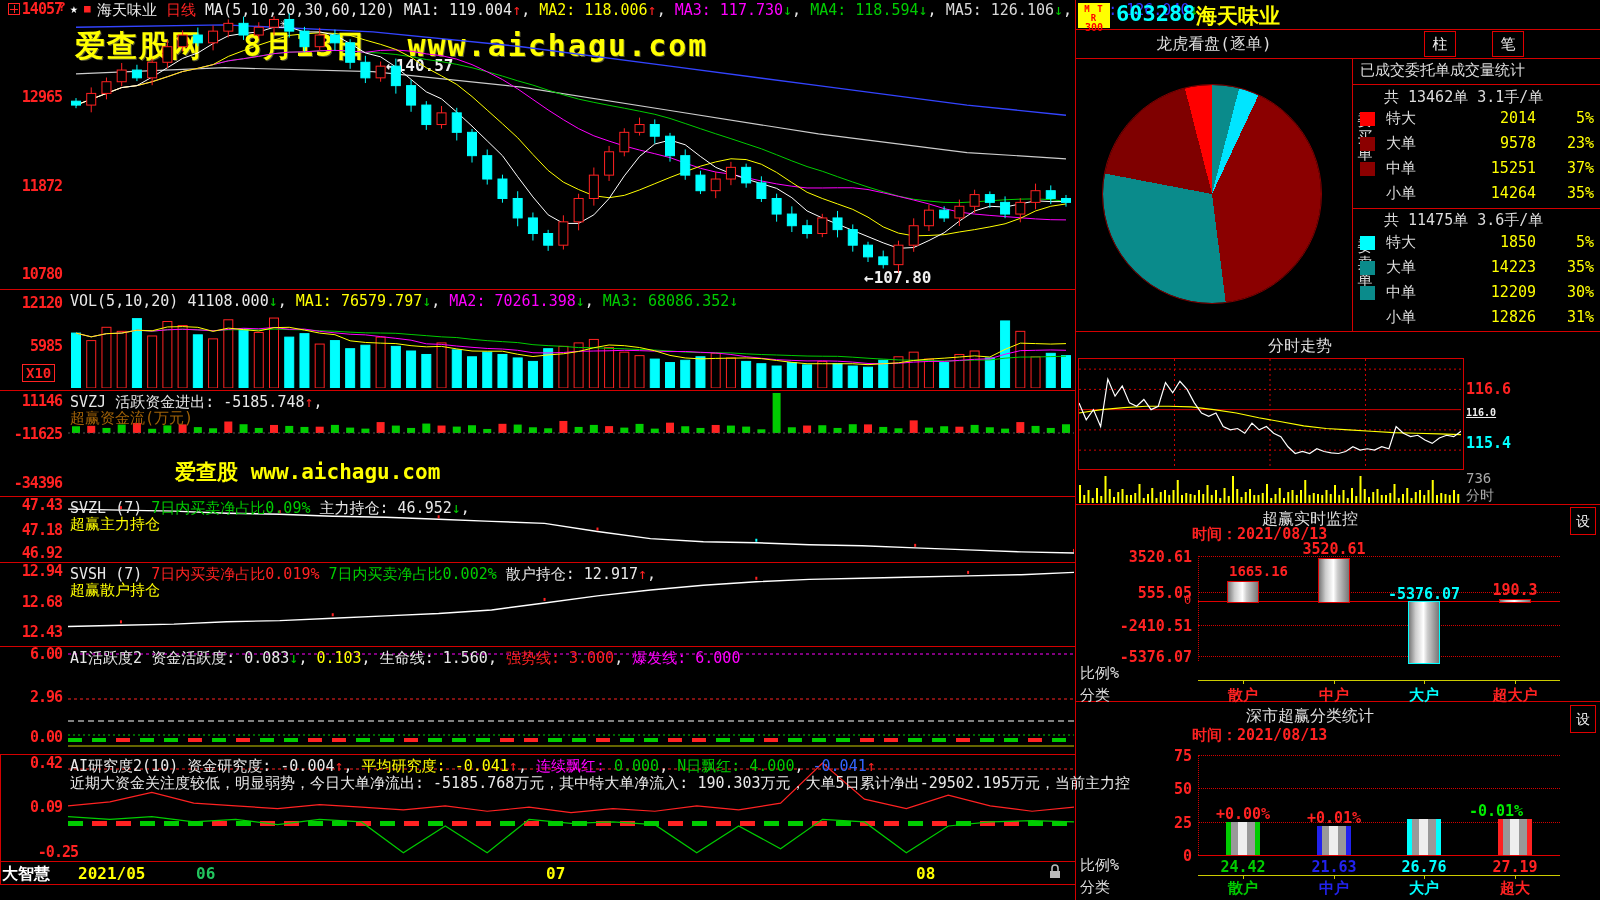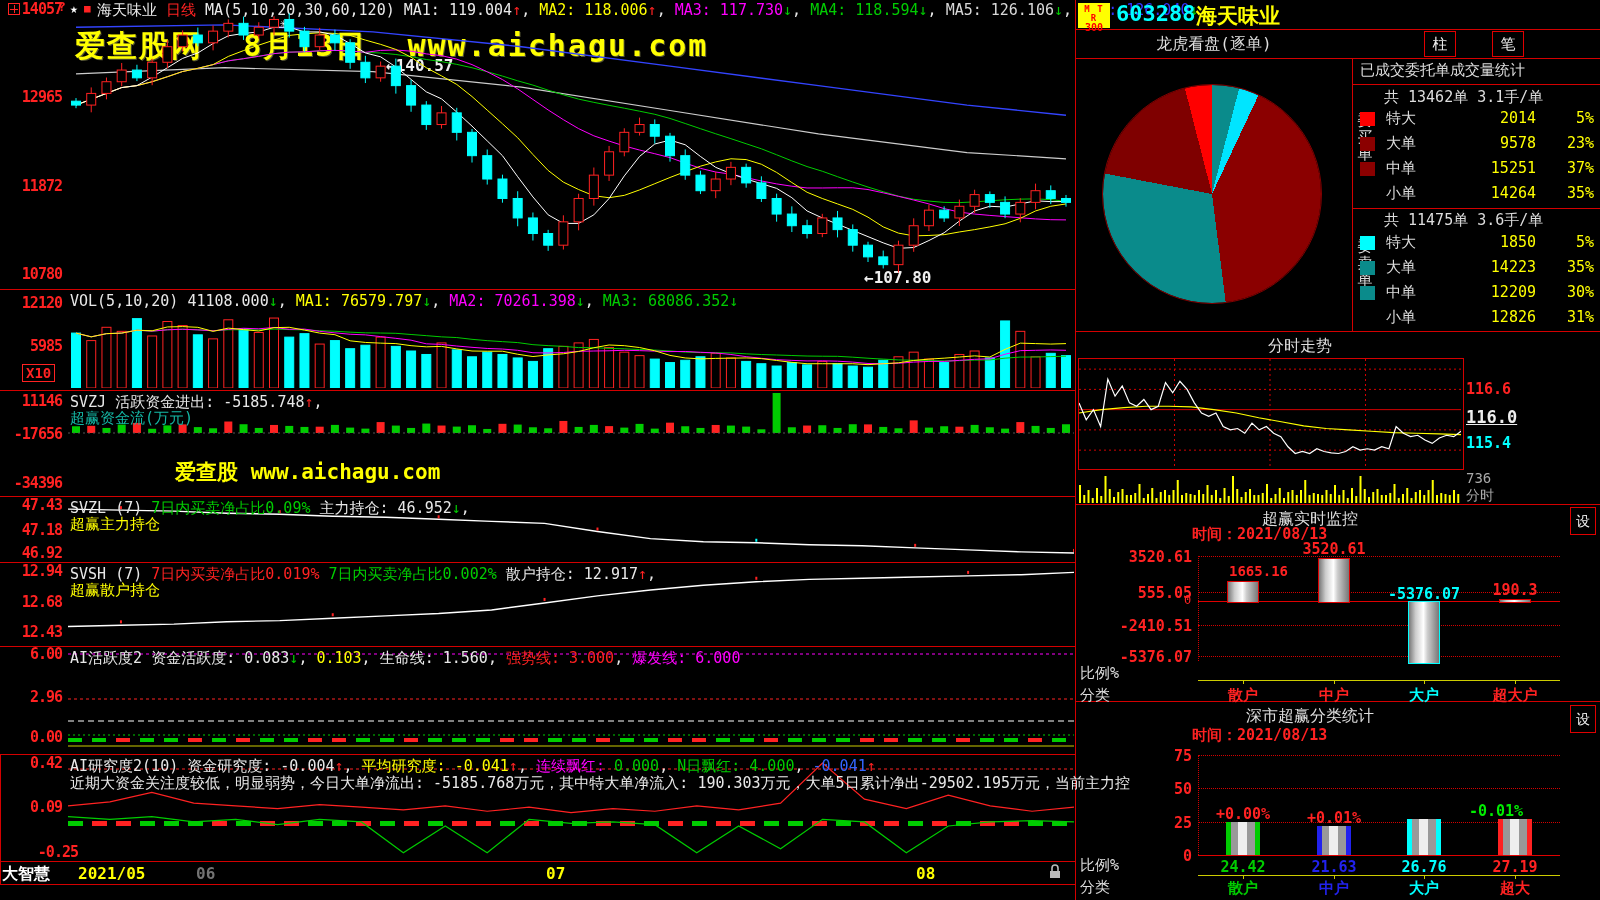--- a/index.html
+++ b/index.html
@@ -64,21 +64,21 @@
   <div class="ann" style="left:864px;top:268px;">←107.80</div>
 
   <div id="axis-labels">
       <div class="axis-label" style="left: 0px; top: 0px;">14057</div>
       <div class="axis-label" style="left: 0px; top: 88px;">12965</div>
       <div class="axis-label" style="left: 0px; top: 177px;">11872</div>
       <div class="axis-label" style="left: 0px; top: 265px;">10780</div>
       <div class="axis-label" style="left: 0px; top: 294px;">12120</div>
       <div class="axis-label" style="left: 0px; top: 337px;">5985</div>
       <div class="axis-label" style="left: 0px; top: 392px;">11146</div>
-      <div class="axis-label" style="left: 0px; top: 425px;">-17656</div>
+      <div class="axis-label" style="left: 0px; top: 425px;">-11625</div>
       <div class="axis-label" style="left: 0px; top: 474px;">-34396</div>
       <div class="axis-label" style="left: 0px; top: 496px;">47.43</div>
       <div class="axis-label" style="left: 0px; top: 521px;">47.18</div>
       <div class="axis-label" style="left: 0px; top: 544px;">46.92</div>
       <div class="axis-label" style="left: 0px; top: 562px;">12.94</div>
       <div class="axis-label" style="left: 0px; top: 593px;">12.68</div>
       <div class="axis-label" style="left: 0px; top: 623px;">12.43</div>
       <div class="axis-label" style="left: 0px; top: 645px;">6.00</div>
       <div class="axis-label" style="left: 0px; top: 688px;">2.96</div>
       <div class="axis-label" style="left: 0px; top: 728px;">0.00</div>
@@ -478,33 +478,33 @@
       <rect x="912" y="64" width="15" height="5" fill="#ff2222"></rect>
       <rect x="936" y="64" width="15" height="5" fill="#ff2222"></rect>
       <rect x="960" y="64" width="15" height="5" fill="#00cc00"></rect>
       <rect x="984" y="64" width="15" height="5" fill="#00cc00"></rect>
       <polyline points="0,48.879999999999995 41.916666666666664,44.86 83.83333333333333,35.48 125.75,46.199999999999996 167.66666666666666,48.879999999999995 209.58333333333331,51.559999999999995 251.5,47.54 293.41666666666663,50.21999999999999 335.3333333333333,52.9 377.25,48.879999999999995 419.16666666666663,54.239999999999995 461.0833333333333,50.21999999999999 503,55.58 544.9166666666666,51.559999999999995 586.8333333333333,54.239999999999995 628.75,48.879999999999995 670.6666666666666,52.9 712.5833333333333,46.199999999999996 754.5,6 796.4166666666666,42.18 838.3333333333333,51.559999999999995 880.25,38.16 922.1666666666666,48.879999999999995 964.0833333333333,54.239999999999995 1006,50.21999999999999" fill="none" stroke="#ff2222" stroke-width="1.2"></polyline>
       <polyline points="0,59.599999999999994 41.916666666666664,62.28 83.83333333333333,59.599999999999994 125.75,64.96000000000001 167.66666666666666,62.28 209.58333333333331,67.63999999999999 251.5,62.28 293.41666666666663,64.96000000000001 335.3333333333333,95.77999999999999 377.25,68.97999999999999 419.16666666666663,95.77999999999999 461.0833333333333,62.28 503,66.3 544.9166666666666,64.96000000000001 586.8333333333333,67.63999999999999 628.75,95.77999999999999 670.6666666666666,68.97999999999999 712.5833333333333,91.76 754.5,62.28 796.4166666666666,64.96000000000001 838.3333333333333,95.77999999999999 880.25,68.97999999999999 922.1666666666666,64.96000000000001 964.0833333333333,63.62 1006,64.96000000000001" fill="none" stroke="#00cc00" stroke-width="1.2"></polyline>
     </svg>
 
   <div class="panel-header" style="left:70px;top:292px;"><span style="color: rgb(232, 232, 232);">VOL(5,10,20) </span><span style="color: rgb(232, 232, 232);">41108.000</span><span style="color: rgb(0, 204, 0);">↓</span><span style="color: rgb(232, 232, 232);">, </span><span style="color: rgb(255, 255, 0);">MA1: 76579.797</span><span style="color: rgb(0, 204, 0);">↓</span><span style="color: rgb(232, 232, 232);">, </span><span style="color: rgb(255, 0, 255);">MA2: 70261.398</span><span style="color: rgb(0, 204, 0);">↓</span><span style="color: rgb(232, 232, 232);">, </span><span style="color: rgb(0, 204, 0);">MA3: 68086.352</span><span style="color: rgb(0, 204, 0);">↓</span></div>
   <div class="panel-header" style="left:70px;top:393px;"><span style="color: rgb(232, 232, 232);">SVZJ  </span><span style="color: rgb(232, 232, 232);">活跃资金进出: -5185.748</span><span style="color: rgb(255, 34, 34);">↑</span><span style="color: rgb(232, 232, 232);">,</span></div>
-  <div class="panel-header" style="left:70px;top:409px;"><span style="color: #14b8a6;">超赢资金流(万元)</span></div>
+  <div class="panel-header" style="left:70px;top:409px;"><span style="color: #a16207;">超赢资金流(万元)</span></div>
   <div class="panel-header" style="left:70px;top:499px;"><span style="color: rgb(232, 232, 232);">SVZL (7) </span><span style="color: rgb(0, 204, 0);">7日内买卖净占比0.09% </span><span style="color: rgb(232, 232, 232);">主力持仓: 46.952</span><span style="color: rgb(0, 204, 0);">↓</span><span style="color: rgb(232, 232, 232);">,</span></div>
   <div class="panel-header" style="left:70px;top:515px;"><span style="color: rgb(255, 255, 0);">超赢主力持仓</span></div>
   <div class="panel-header" style="left:70px;top:565px;"><span style="color: rgb(232, 232, 232);">SVSH (7) </span><span style="color: rgb(255, 34, 34);">7日内买卖净占比0.019% </span><span style="color: rgb(0, 204, 0);">7日内买卖净占比0.002% </span><span style="color: rgb(232, 232, 232);">散户持仓: 12.917</span><span style="color: rgb(255, 34, 34);">↑</span><span style="color: rgb(232, 232, 232);">,</span></div>
   <div class="panel-header" style="left:70px;top:581px;"><span style="color: rgb(255, 255, 0);">超赢散户持仓</span></div>
   <div class="panel-header" style="left:70px;top:649px;"><span style="color: rgb(232, 232, 232);">AI活跃度2 </span><span style="color: rgb(232, 232, 232);">资金活跃度: 0.083</span><span style="color: rgb(0, 204, 0);">↓</span><span style="color: rgb(232, 232, 232);">, </span><span style="color: rgb(255, 255, 0);">0.103</span><span style="color: rgb(232, 232, 232);">, </span><span style="color: rgb(232, 232, 232);">生命线: 1.560</span><span style="color: rgb(232, 232, 232);">, </span><span style="color: rgb(255, 34, 34);">强势线: 3.000</span><span style="color: rgb(232, 232, 232);">, </span><span style="color: rgb(255, 0, 255);">爆发线: 6.000</span></div>
   <div class="panel-header" style="left:70px;top:757px;"><span style="color: rgb(232, 232, 232);">AI研究度2(10) </span><span style="color: rgb(232, 232, 232);">资金研究度: -0.004</span><span style="color: rgb(255, 34, 34);">↑</span><span style="color: rgb(232, 232, 232);">, </span><span style="color: rgb(255, 255, 0);">平均研究度: -0.041</span><span style="color: rgb(255, 34, 34);">↑</span><span style="color: rgb(232, 232, 232);">, </span><span style="color: rgb(255, 0, 255);">连续飘红: </span><span style="color: rgb(0, 204, 0);">0.000</span><span style="color: rgb(232, 232, 232);">, </span><span style="color: rgb(0, 204, 0);">N日飘红: 4.000</span><span style="color: rgb(232, 232, 232);">, </span><span style="color: rgb(51, 102, 255);">-0.041</span><span style="color: rgb(255, 34, 34);">↑</span></div>
   <div class="panel-header" style="left:70px;top:774px;"><span style="color: rgb(232, 232, 232);">近期大资金关注度较低，明显弱势，今日大单净流出: -5185.768万元，其中特大单净流入: 190.303万元，大单5日累计净出-29502.195万元，当前主力控</span></div>
 
   <div class="abs" style="left:2px;top:864px;color:#fff;font-weight:bold;font-size:16px;">大智慧</div>
   <div id="timeline">
       <div style="position:absolute;left:78px;top:864px;color:#ffff00;font-weight:bold;font-size:16px;">2021/05</div>
-      <div style="position:absolute;left:196px;top:864px;color:#737373;font-weight:bold;font-size:16px;">06</div>
+      <div style="position:absolute;left:196px;top:864px;color:#22c55e;font-weight:bold;font-size:16px;">06</div>
       <div style="position:absolute;left:546px;top:864px;color:#ffff00;font-weight:bold;font-size:16px;">07</div>
       <div style="position:absolute;left:916px;top:864px;color:#ffff00;font-weight:bold;font-size:16px;">08</div>
     </div>
   <svg class="abs" style="left:1048px;top:864px;" width="14" height="15" viewBox="0 0 14 15">
     <rect x="2" y="7" width="10" height="7" fill="#bbb"></rect>
       <path d="M4 7 V4 a3 3 0 0 1 6 0 V7" fill="none" stroke="#bbb" stroke-width="1.6"></path>
   </svg>
 
   <div class="hline" style="left:1076px;top:29px;width:524px;"></div>
   <div class="hline" style="left:1076px;top:58px;width:524px;"></div>
@@ -685,21 +685,21 @@
       <rect x="352.75" y="10" width="2" height="23" fill="#ffff00"></rect>
       <rect x="357" y="25" width="2" height="8" fill="#ffff00"></rect>
       <rect x="361.25" y="23" width="2" height="10" fill="#ffff00"></rect>
       <rect x="365.5" y="24" width="2" height="9" fill="#ffff00"></rect>
       <rect x="369.75" y="25" width="2" height="8" fill="#ffff00"></rect>
       <rect x="374" y="20" width="2" height="13" fill="#ffff00"></rect>
       <rect x="378.25" y="24" width="2" height="9" fill="#ffff00"></rect>
     </svg>
   <div id="intraday-labels">
       <div style="position:absolute;left:1466px;top:380px;color:#ff2222;font-weight:bold;font-size:15px;">116.6</div>
-      <div style="position:absolute;left:1466px;top:407px;color:#eeeeee;font-weight:bold;font-size:17px;text-decoration:underline;">116.0</div>
+      <div style="position:absolute;left:1466px;top:407px;color:#eeeeee;font-weight:bold;font-size:10px;text-decoration:underline;">116.0</div>
       <div style="position:absolute;left:1466px;top:434px;color:#00ffff;font-weight:bold;font-size:15px;">115.4</div>
     </div>
   <div class="abs" style="left:1466px;top:470px;color:#aaa;font-size:14px;">736</div>
   <div class="abs" style="left:1466px;top:487px;color:#aaa;font-size:14px;">分时</div>
 
   <div class="rtitle" style="left:1076px;top:509px;width:468px;text-align:center;">超赢实时监控</div>
   <div class="set-btn" style="left:1570px;top:507px;">设</div>
   <div class="time-lab" style="left:1192px;top:525px;">
     <span>时间：</span><span>2021/08/13</span>
   </div>

